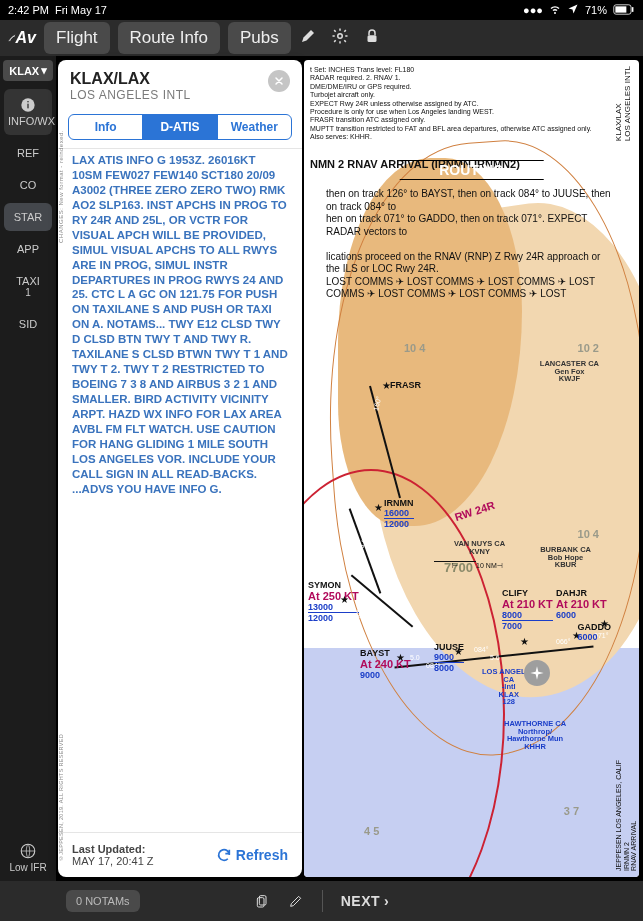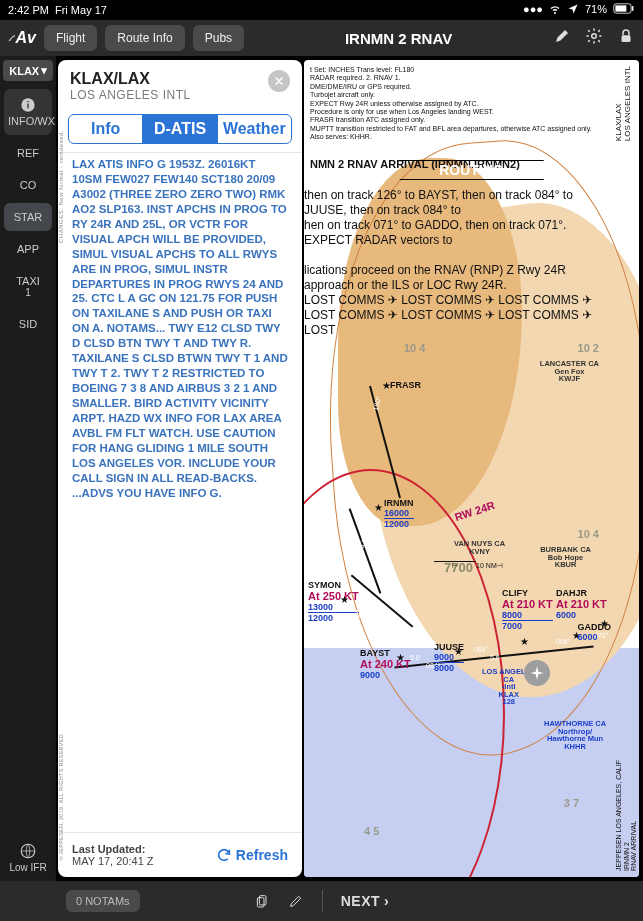--- a/index.html
+++ b/index.html
@@ -1,23 +1,23 @@
 <!DOCTYPE html>
 <html><head>
 <meta charset="utf-8">
 <style>
   * { margin: 0; padding: 0; box-sizing: border-box; font-family: -apple-system, BlinkMacSystemFont, "Segoe UI", Helvetica, Arial, sans-serif; }
   html, body { width: 643px; height: 921px; overflow: hidden; background: #000; color: #fff; }
   
   .status-bar { height: 20px; display: flex; justify-content: space-between; align-items: center; padding: 0 8px; font-size: 11px; background: #000; }
-  .status-left, .status-right { display: flex; align-items: flex-start; gap: 6px; }
+  .status-left, .status-right { display: flex; align-items: center; gap: 6px; }
   
   .top-nav { height: 36px; background: #2b2b2b; display: flex; align-items: center; padding: 0 8px; gap: 8px; }
   .app-icon { width: 28px; height: 28px; display: flex; align-items: center; justify-content: center; font-style: italic; font-weight: 600; }
-  .nav-tab { background: #4a4a4a; color: #eee; padding: 6px 12px; border-radius: 6px; font-size: 12px; }
+  .nav-tab { background: #4a4a4a; color: #eee; padding: 6px 12px; border-radius: 6px; font-size: 17px; }
   .nav-title { flex: 1; text-align: center; font-size: 15px; font-weight: 600; color: #fff; }
   .nav-right { display: flex; gap: 14px; align-items: center; }
   .nav-right svg { width: 18px; height: 18px; fill: #ddd; }
   
   .main { display: flex; height: calc(921px - 20px - 36px - 40px); }
   
   .sidebar { width: 56px; background: #1c1c1c; display: flex; flex-direction: column; align-items: center; padding-top: 4px; }
   .airport-chip { background: #4a4a4a; color: #fff; padding: 4px 6px; border-radius: 4px; font-size: 11px; font-weight: 600; display:flex; align-items:center; gap:2px; margin-bottom:8px;}
   .side-item { width: 48px; padding: 8px 4px; text-align: center; font-size: 11px; color: #ccc; border-radius: 6px; margin-bottom: 4px; }
   .side-item.active { background: #44474c; }
@@ -26,21 +26,21 @@
   .side-item .sub { font-size: 10px; }
   .sidebar-spacer { flex:1; }
   .side-bottom { width:48px; text-align:center; font-size:10px; color:#ccc; padding:8px 0; }
   
   .panel { width: 244px; background: #fff; color: #333; border-radius: 8px; margin: 4px 2px 4px 2px; display:flex; flex-direction:column; overflow:hidden; box-shadow: 0 2px 10px rgba(0,0,0,.4);}
   .panel-header { padding: 10px 12px 6px 12px; display:flex; justify-content:space-between; align-items:flex-start;}
   .panel-title { font-size: 16px; font-weight: 700; color:#222; }
   .panel-sub { font-size: 12px; color: #7a7a7a; letter-spacing: .5px; }
   .close-btn { width: 22px; height:22px; border-radius:50%; background:#c5c5c5; color:#fff; display:flex; align-items:center; justify-content:center; }
   .seg { display:flex; margin: 6px 10px 8px; border:1px solid #2b74d6; border-radius:6px; overflow:hidden; }
-  .seg-item { flex:1; text-align:center; font-size:16px; padding:5px 0; color:#2b74d6; font-weight:600; }
+  .seg-item { flex:1; text-align:center; font-size:12px; padding:5px 0; color:#2b74d6; font-weight:600; }
   .seg-item + .seg-item { border-left:1px solid #2b74d6; }
   .seg-item.active { background:#2b74d6; color:#fff; }
   .atis-head { display:flex; justify-content:space-between; padding: 4px 14px; font-size:13px;}
   .atis-head .name { font-weight:700; }
   .atis-head .age { color:#999; font-size:12px;}
   .atis-body { flex:1; overflow:auto; padding: 4px 14px; border-top:1px solid #e5e5e5; border-bottom:1px solid #e5e5e5;}
   .atis-body p { font-size:11.5px; line-height:1.3; color:#3a73bd; font-weight:600;}
   .panel-footer { display:flex; justify-content:space-between; align-items:center; padding:10px 14px; }
   .footer-left { font-size:11px; color:#444; }
   .footer-left .lbl { font-weight:700; }
@@ -49,21 +49,21 @@
   .chart-area { flex:1; background:#fff; position:relative; overflow:hidden; margin:4px 4px 4px 0; border-radius:4px;}
   .chart-bg { position:absolute; inset:0; }
   .sea { position:absolute; left:0; right:0; bottom:0; height:28%; background:#c6cff2; }
   .terrain1 { position:absolute; left:20%; top:18%; width:90%; height:60%; background:#f2d7b0; border-radius:50% 40% 60% 50%; transform:rotate(-8deg);}
   .terrain2 { position:absolute; left:10%; top:12%; width:55%; height:45%; background:#e8b97d; border-radius:60% 50% 70% 40%; }
   .terrain-outline{position:absolute; left:8%; top:10%; width:95%; height:75%; border:1px solid #d08040; border-radius:50% 40% 55% 45%; transform:rotate(-4deg);}
   .red-arc { position:absolute; left:-20%; bottom:-10%; width:80%; height:60%; border:2px solid #c23; border-radius:50%; }
   .chart-small-text { position:absolute; font-family: "Arial Narrow", Arial, sans-serif; }
   .ch-title { top:6px; left:6px; right:28px; font-size:7px; color:#111; line-height:1.2; white-space:pre-line;}
   .ch-arr-title { top:98px; left:6px; font-size:11px; font-weight:700; color:#111;}
-  .ch-routing { top:116px; left:0; right:28px; font-size:12px; color:#111; line-height:1.25; white-space:pre-line;}
+  .ch-routing { top:116px; left:22px; right:28px; font-size:10px; color:#111; line-height:1.25; white-space:pre-line;}
   .ch-side { top:6px; right:4px; width:20px; font-size:8px; color:#111; writing-mode:vertical-rl; transform:rotate(180deg); line-height:1.1;}
   .ch-side-bot { bottom:6px; right:4px; width:20px; font-size:7px; color:#111; writing-mode:vertical-rl; transform:rotate(180deg); line-height:1.1;}
   .fix { position:absolute; font-size:9px; font-family:Arial; }
   .fix .name { font-weight:700; color:#111; }
   .fix .at   { color:#b10b5b; font-weight:700; font-size:11px;}
   .fix .alt  { color:#1b3ec8; font-weight:700; font-size:9px; border-bottom:1px solid #1b3ec8;}
   .fix .alt2 { color:#1b3ec8; font-weight:700; font-size:9px;}
   .rw24r { position:absolute; color:#b10b5b; font-weight:700; font-size:11px; transform:rotate(-18deg);}
   .grey-num{ position:absolute; color:#9a9a8a; font-size:11px; font-weight:600;}
   .airport-lbl { position:absolute; font-size:7.5px; color:#1b3ec8; font-weight:700; text-align:center; line-height:1;}
@@ -113,21 +113,20 @@
 
 <div class="top-nav">
   <span class="app-icon">
     <svg viewBox="0 0 24 24" width="20" height="20" fill="#fff">
         <path d="M2 22L22 2M6 22c0-8 8-16 16-16" stroke="#fff" stroke-width="2" fill="none"></path>
       </svg>Av
   </span>
   <div class="nav-tab">Flight</div>
   <div class="nav-tab">Route Info</div>
   <div class="nav-tab">Pubs</div>
-  <div class="nav-title">IRNMN 2 RNAV</div>
   <div class="nav-right">
     <span><svg viewBox="0 0 24 24">
           <path d="M4 20l6-2 10-10-4-4L6 14z" fill="#ddd"></path>
         </svg></span>
     <span><svg viewBox="0 0 24 24">
           <circle cx="12" cy="12" r="3" fill="none" stroke="#ddd" stroke-width="2"></circle>
           <path d="M12 2v3M12 19v3M4.2 4.2l2.1 2.1M17.7 17.7l2.1 2.1M2 12h3M19 12h3M4.2 19.8l2.1-2.1M17.7 6.3l2.1-2.1" stroke="#ddd" stroke-width="2"></path>
         </svg></span>
     <span><svg viewBox="0 0 24 24">
           <rect x="6" y="11" width="12" height="9" rx="2" fill="#ddd"></rect>
@@ -223,21 +222,21 @@
     <div class="chart-small-text ch-arr-title">NMN 2 RNAV ARRIVAL (IRNMN.IRNMN2)</div>
     <div class="chart-small-text" style="top:100px; left:50%; transform:translateX(-50%); font-size:14px; font-weight:700; border-top:1px solid #000; border-bottom:1px solid #000; padding:1px 40px;">ROUTING</div>
     <div class="chart-small-text ch-routing" style="top:128px;">then on track 126° to BAYST, then on track 084° to JUUSE, then on track 084° to<br>hen on track 071° to GADDO, then on track 071°. EXPECT RADAR vectors to<br><br>lications proceed on the RNAV (RNP) Z Rwy 24R approach or the ILS or LOC Rwy 24R.<br>LOST COMMS ✈ LOST COMMS ✈ LOST COMMS ✈ LOST COMMS ✈ LOST COMMS ✈ LOST COMMS ✈ LOST</div>
 
     <div class="rw24r" style="left:150px; top:445px;">RW 24R</div>
 
     <div class="grey-num" style="left:100px; top:282px;">10 4</div>
     <div class="grey-num" style="right:40px; top:282px;">10 2</div>
     <div class="grey-num" style="right:40px; top:468px;">10 4</div>
     <div class="grey-num" style="left:60px; bottom:40px;">4 5</div>
-    <div class="grey-num" style="right:60px; bottom:68px;">3 7</div>
+    <div class="grey-num" style="right:60px; bottom:60px;">3 7</div>
     <div class="grey-num" style="left:140px; top:500px; color:#8a8a6a; font-size:13px;">7700</div>
 
     <div class="route-line" style="left:80px; top:324px; width:2px; height:116px; transform:rotate(-15deg);"></div>
     <div class="route-line" style="left:60px; top:446px; width:2px; height:90px; transform:rotate(-20deg);"></div>
     <div class="route-line" style="left:38px; top:540px; width:80px; height:2px; transform:rotate(40deg);"></div>
     <div class="route-line" style="left:90px; top:596px; width:200px; height:2px; transform:rotate(-6deg);"></div>
 
     <div class="fix" style="left:86px; top:320px;">
       <div class="name">FRASR</div>
     </div>
@@ -301,21 +300,21 @@
     <div class="fix" style="right:28px; top:562px;">
       <div class="name">GADDO</div>
       <div class="alt2">6000</div>
     </div>
     <span class="star-sym" style="right:30px; top:558px;">★</span>
 
     <div class="airport-lbl" style="right:40px; top:300px; color:#333;">LANCASTER CA<br>Gen Fox<br>KWJF</div>
     <div class="airport-lbl" style="left:150px; top:480px; color:#333;">VAN NUYS CA<br>KVNY</div>
     <div class="airport-lbl" style="right:48px; top:486px; color:#333;">BURBANK CA<br>Bob Hope<br>KBUR</div>
     <div class="airport-lbl" style="left:178px; top:608px;">LOS ANGELES<br>CA<br>-Intl<br>KLAX<br>128</div>
-    <div class="airport-lbl" style="left:200px; top:660px;margin-left:40px;">HAWTHORNE CA<br>Northrop/<br>Hawthorne Mun<br>KHHR</div>
+    <div class="airport-lbl" style="left:200px; top:660px;">HAWTHORNE CA<br>Northrop/<br>Hawthorne Mun<br>KHHR</div>
 
     <div class="plane-dot" style="left:220px; top:600px;">
       <svg viewBox="0 0 24 24" width="16" height="16" fill="#fff">
           <path d="M12 2l2 8 8 2-8 2-2 8-2-8-8-2 8-2z"></path>
         </svg>
     </div>
 
     <div class="scale-bar" style="left:130px; top:502px;">
       <span style="border-top:1px solid #111; padding:0 18px;">⊢</span><span>10 NM</span><span>⊣</span>
     </div>

